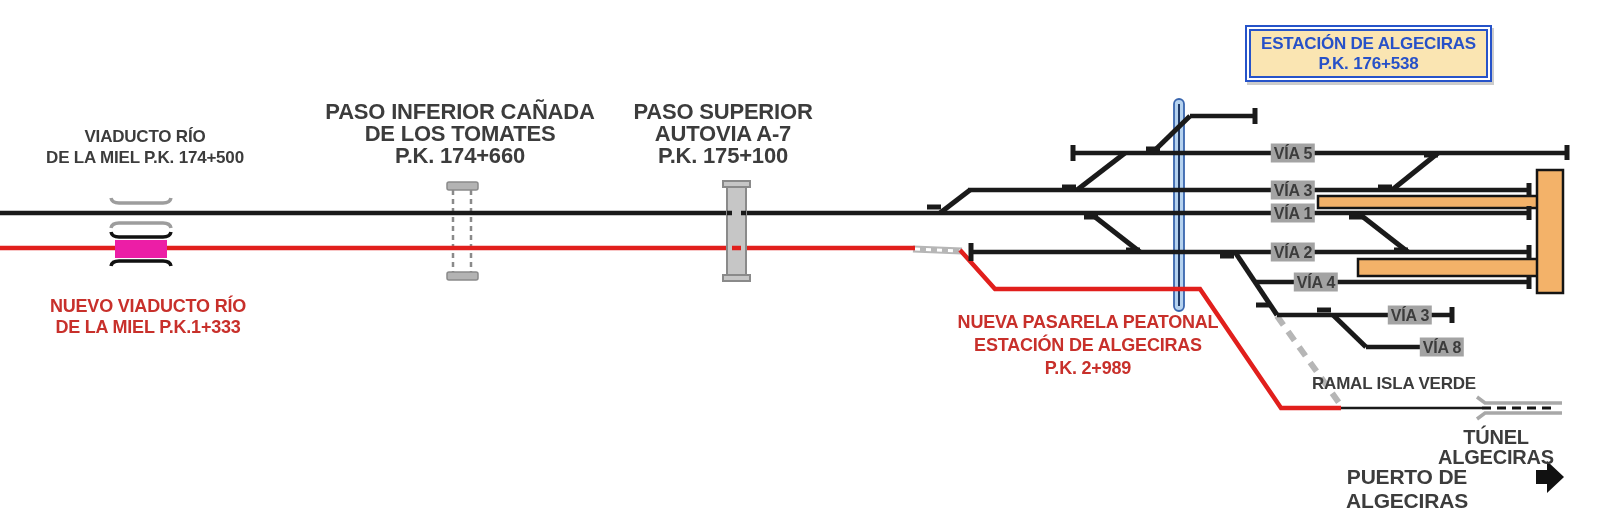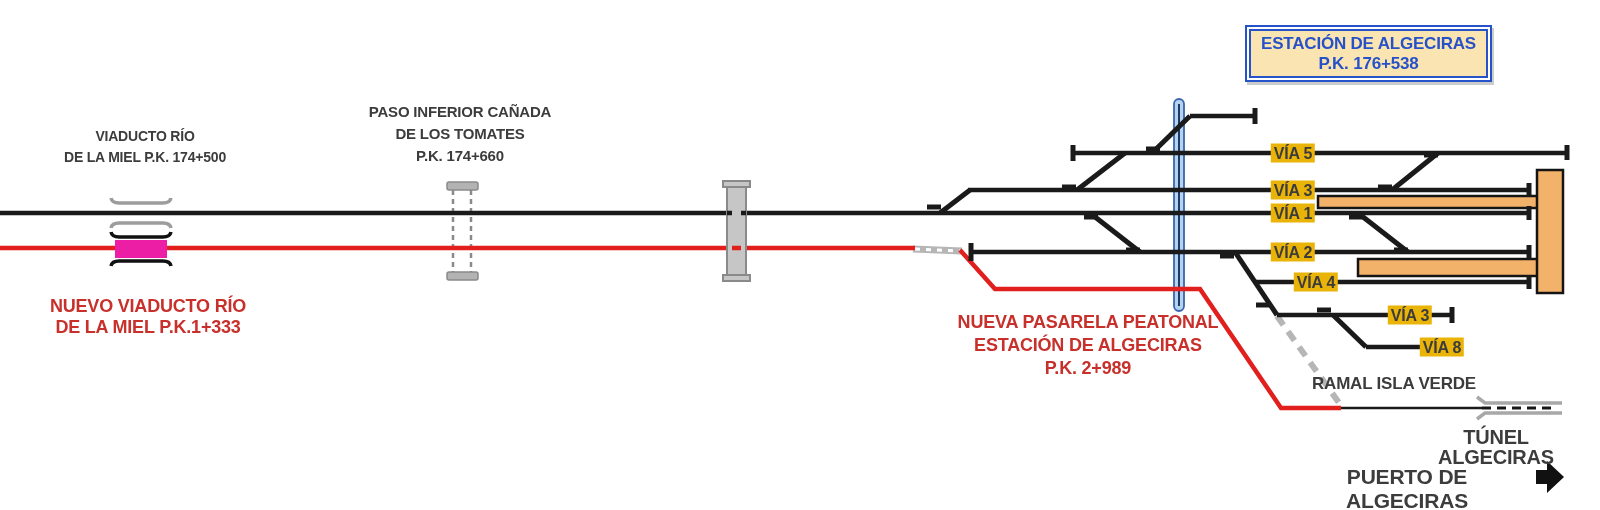--- a/index.html
+++ b/index.html
@@ -28,31 +28,31 @@
     font-family:"Liberation Sans", sans-serif;
   }
   .canvas svg{position:absolute;left:0;top:0;}
   
   .lbl{
     position:absolute;transform:translateX(-50%);text-align:center;
     font-weight:bold;white-space:pre-line;letter-spacing:-0.2px;
   }
   .dark{color:var(--label-dark);}
   .redtxt{color:var(--label-red);}
-  .f17{font-size:15px;line-height:22px;}
-  .f17b{font-size:14px;line-height:21px;}
+  .f17{font-size:22px;line-height:22px;}
+  .f17b{font-size:17px;line-height:21px;}
   .f18{font-size:18px;line-height:21px;}
   .f18c{font-size:18px;line-height:23px;}
   .s17{font-size:17px;line-height:19px;}
   .s18{font-size:20px;line-height:20px;}
   .s21{font-size:21px;line-height:24px;}
   
   .via{
     position:absolute;transform:translate(-50%,-50%);
-    background:#eab308;padding:0 3px;font-weight:bold;font-size:16px;line-height:19px;
+    background:#a3a3a3;padding:0 3px;font-weight:bold;font-size:16px;line-height:19px;
     color:var(--label-dark);letter-spacing:-0.2px;white-space:nowrap;
   }
   .station-box{
     position:absolute;left:1245px;top:25px;width:247px;height:57px;box-sizing:border-box;
     background:var(--box-fill);
     border:2.5px solid var(--box-border);
     box-shadow:inset 0 0 0 2px #ffffff, inset 0 0 0 4px var(--box-border), 2px 3px 0 0 #cccccc;
     display:flex;flex-direction:column;align-items:center;justify-content:center;
     color:var(--box-text);font-weight:bold;font-size:17px;line-height:20px;
     text-align:center;letter-spacing:-0.2px;
@@ -187,20 +187,23 @@
     <path d="M1536,470 L1547,470 L1547,461 L1564,477 L1547,493 L1547,484 L1536,484 Z" fill="#111111"></path>
   </svg>
 
   <div class="lbl dark f17b" style="left:145px;top:126px;">VIADUCTO RÍO
 DE LA MIEL P.K. 174+500</div>
 
   <div class="lbl dark f17" style="left:460px;top:101px;">PASO INFERIOR CAÑADA
 DE LOS TOMATES
 P.K. 174+660</div>
 
+  <div class="lbl dark f17" style="left:723px;top:101px;">PASO SUPERIOR
+AUTOVIA A-7
+P.K. 175+100</div>
 
   <div class="lbl redtxt f18" style="left:148px;top:296px;">NUEVO VIADUCTO RÍO
 DE LA MIEL P.K.1+333</div>
 
   <div class="lbl redtxt f18c" style="left:1088px;top:311px;">NUEVA PASARELA PEATONAL
 ESTACIÓN DE ALGECIRAS
 P.K. 2+989</div>
 
   <div class="via" style="left:1293px;top:153px;">VÍA 5</div>
   <div class="via" style="left:1293px;top:190px;">VÍA 3</div>

